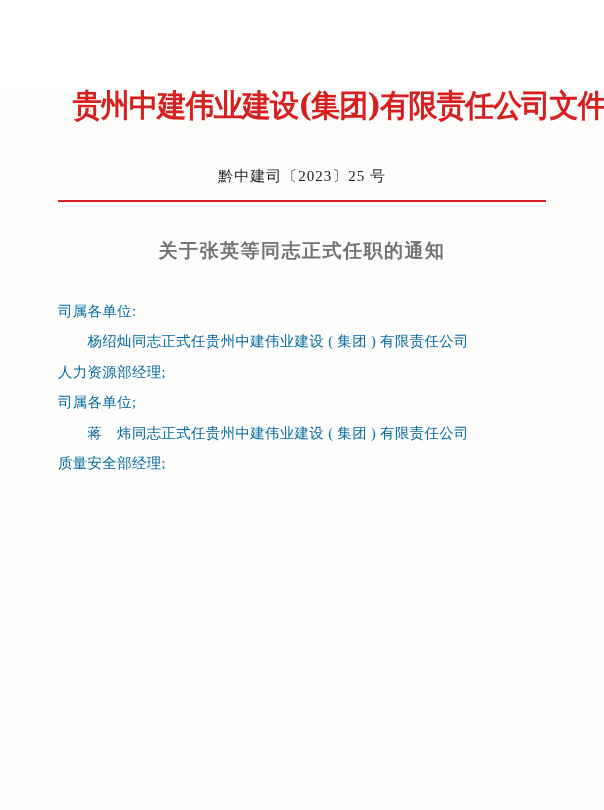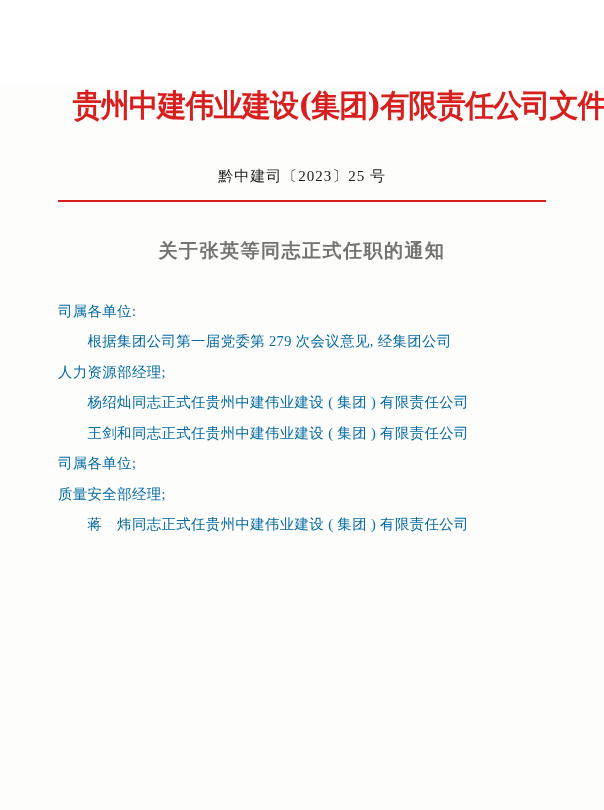--- a/index.html
+++ b/index.html
@@ -91,26 +91,24 @@
 
   <div class="doc-number">黔中建司〔2023〕25 号</div>
 
   <div class="red-rule"></div>
 
   <div class="doc-title">关于张英等同志正式任职的通知</div>
 
   <div class="body-wrap">
     <div class="salutation">司属各单位:</div>
 
-    <div class="para">根据集团公司第一届党委第 279 次会议意见, 经集团公司</div>
+
+    <div class="para">杨绍灿同志正式任贵州中建伟业建设 ( 集团 ) 有限责任公司</div>
 
     <div class="para cont">人力资源部经理;</div>
 
-    <div class="para">杨绍灿同志正式任贵州中建伟业建设 ( 集团 ) 有限责任公司</div>
-
-    <div class="para">王剑和同志正式任贵州中建伟业建设 ( 集团 ) 有限责任公司</div>
     <div class="para cont">司属各单位;</div>
 
+    <div class="para">蒋　炜同志正式任贵州中建伟业建设 ( 集团 ) 有限责任公司</div>
     <div class="para cont">质量安全部经理;</div>
-    <div class="para">蒋　炜同志正式任贵州中建伟业建设 ( 集团 ) 有限责任公司</div>
   </div>
 
 </div>
 
 </body></html>

